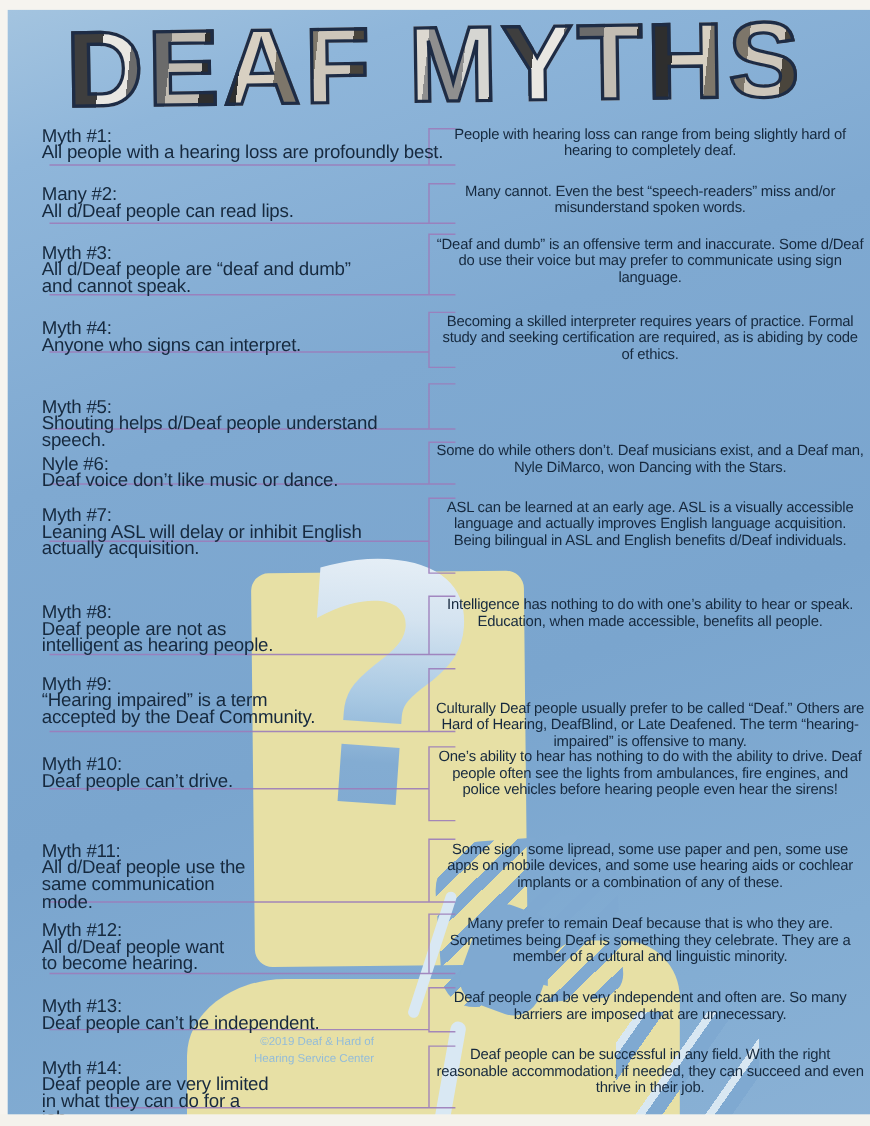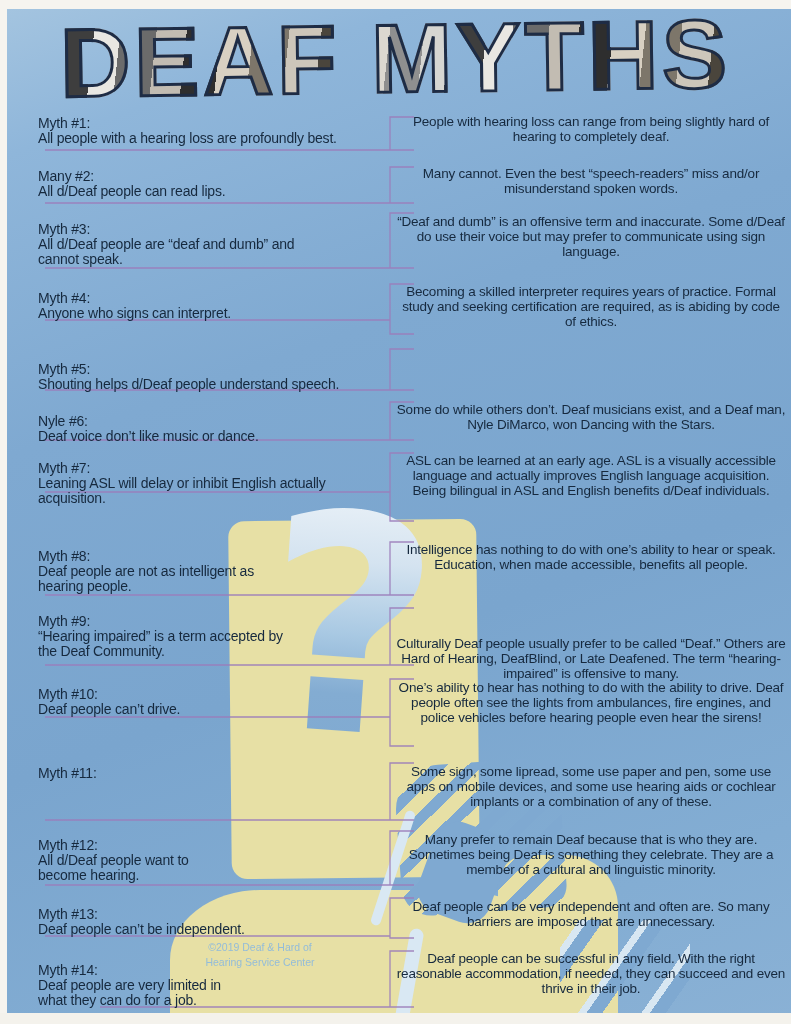--- a/index.html
+++ b/index.html
@@ -37,28 +37,28 @@
     -webkit-background-clip:text;background-clip:text;color:transparent;
     transform:rotate(4deg);
   }
   .fingers{position:absolute;left:398px;top:762px;width:165px;height:150px;z-index:2;border-radius:45px 18px 22px 30px;
     background:repeating-linear-gradient(140deg,#7fa9d1 0 11px,transparent 11px 25px);transform:rotate(-4deg);}
   .palm{position:absolute;left:425px;top:825px;width:75px;height:95px;background:#7fa9d1;border-radius:24px;transform:rotate(20deg);z-index:2;}
   .streak1{position:absolute;left:388px;top:808px;width:10px;height:120px;background:#d9e8f3;border-radius:6px;transform:rotate(18deg);z-index:2;}
   .streak2{position:absolute;left:402px;top:928px;width:14px;height:100px;background:#d9e8f3;border-radius:7px;transform:rotate(10deg);z-index:2;}
   .arm-slashes{position:absolute;left:560px;top:920px;width:130px;height:104px;z-index:2;
     background:repeating-linear-gradient(125deg,transparent 0 16px,#d8e7f2 16px 23px,#7fa9d1 23px 36px,transparent 36px 52px);}
-  .watermark{position:absolute;left:180px;top:940px;width:160px;text-align:center;z-index:4;
+  .watermark{position:absolute;left:180px;top:940px;width:160px;text-align:right;z-index:4;
     font-size:10.5px;line-height:15px;color:#93bcd9;}
 
   
   .connectors{position:absolute;left:0;top:0;z-index:3;pointer-events:none;}
 
   
-  .myth{position:absolute;left:38px;z-index:4;font-size:14px;line-height:15.2px;letter-spacing:-0.2px;}
+  .myth{position:absolute;left:38px;z-index:4;font-size:17px;line-height:15.2px;letter-spacing:-0.2px;}
   .fact{position:absolute;left:396px;width:390px;text-align:center;z-index:4;font-size:13.5px;line-height:15.2px;letter-spacing:-0.2px;}
 </style>
 </head>
 <body>
 
 <div class="poster">
 
   <div class="card"></div>
   <div class="shoulders"></div>
   <div class="arm-right"></div>
@@ -124,20 +124,21 @@
   <div class="myth" style="top:614px">
     <div>Myth #9:</div>
     <div style="max-width:250px">“Hearing impaired” is a term accepted by the Deaf Community.</div>
   </div>
   <div class="myth" style="top:687px">
     <div>Myth #10:</div>
     <div style="max-width:365px">Deaf people can’t drive.</div>
   </div>
   <div class="myth" style="top:766px">
     <div>Myth #11:</div>
+    <div style="max-width:202px">All d/Deaf people use the same communication mode.</div>
   </div>
   <div class="myth" style="top:838px">
     <div>Myth #12:</div>
     <div style="max-width:178px">All d/Deaf people want to become hearing.</div>
   </div>
   <div class="myth" style="top:907px">
     <div>Myth #13:</div>
     <div style="max-width:365px">Deaf people can’t be independent.</div>
   </div>
   <div class="myth" style="top:963px">

